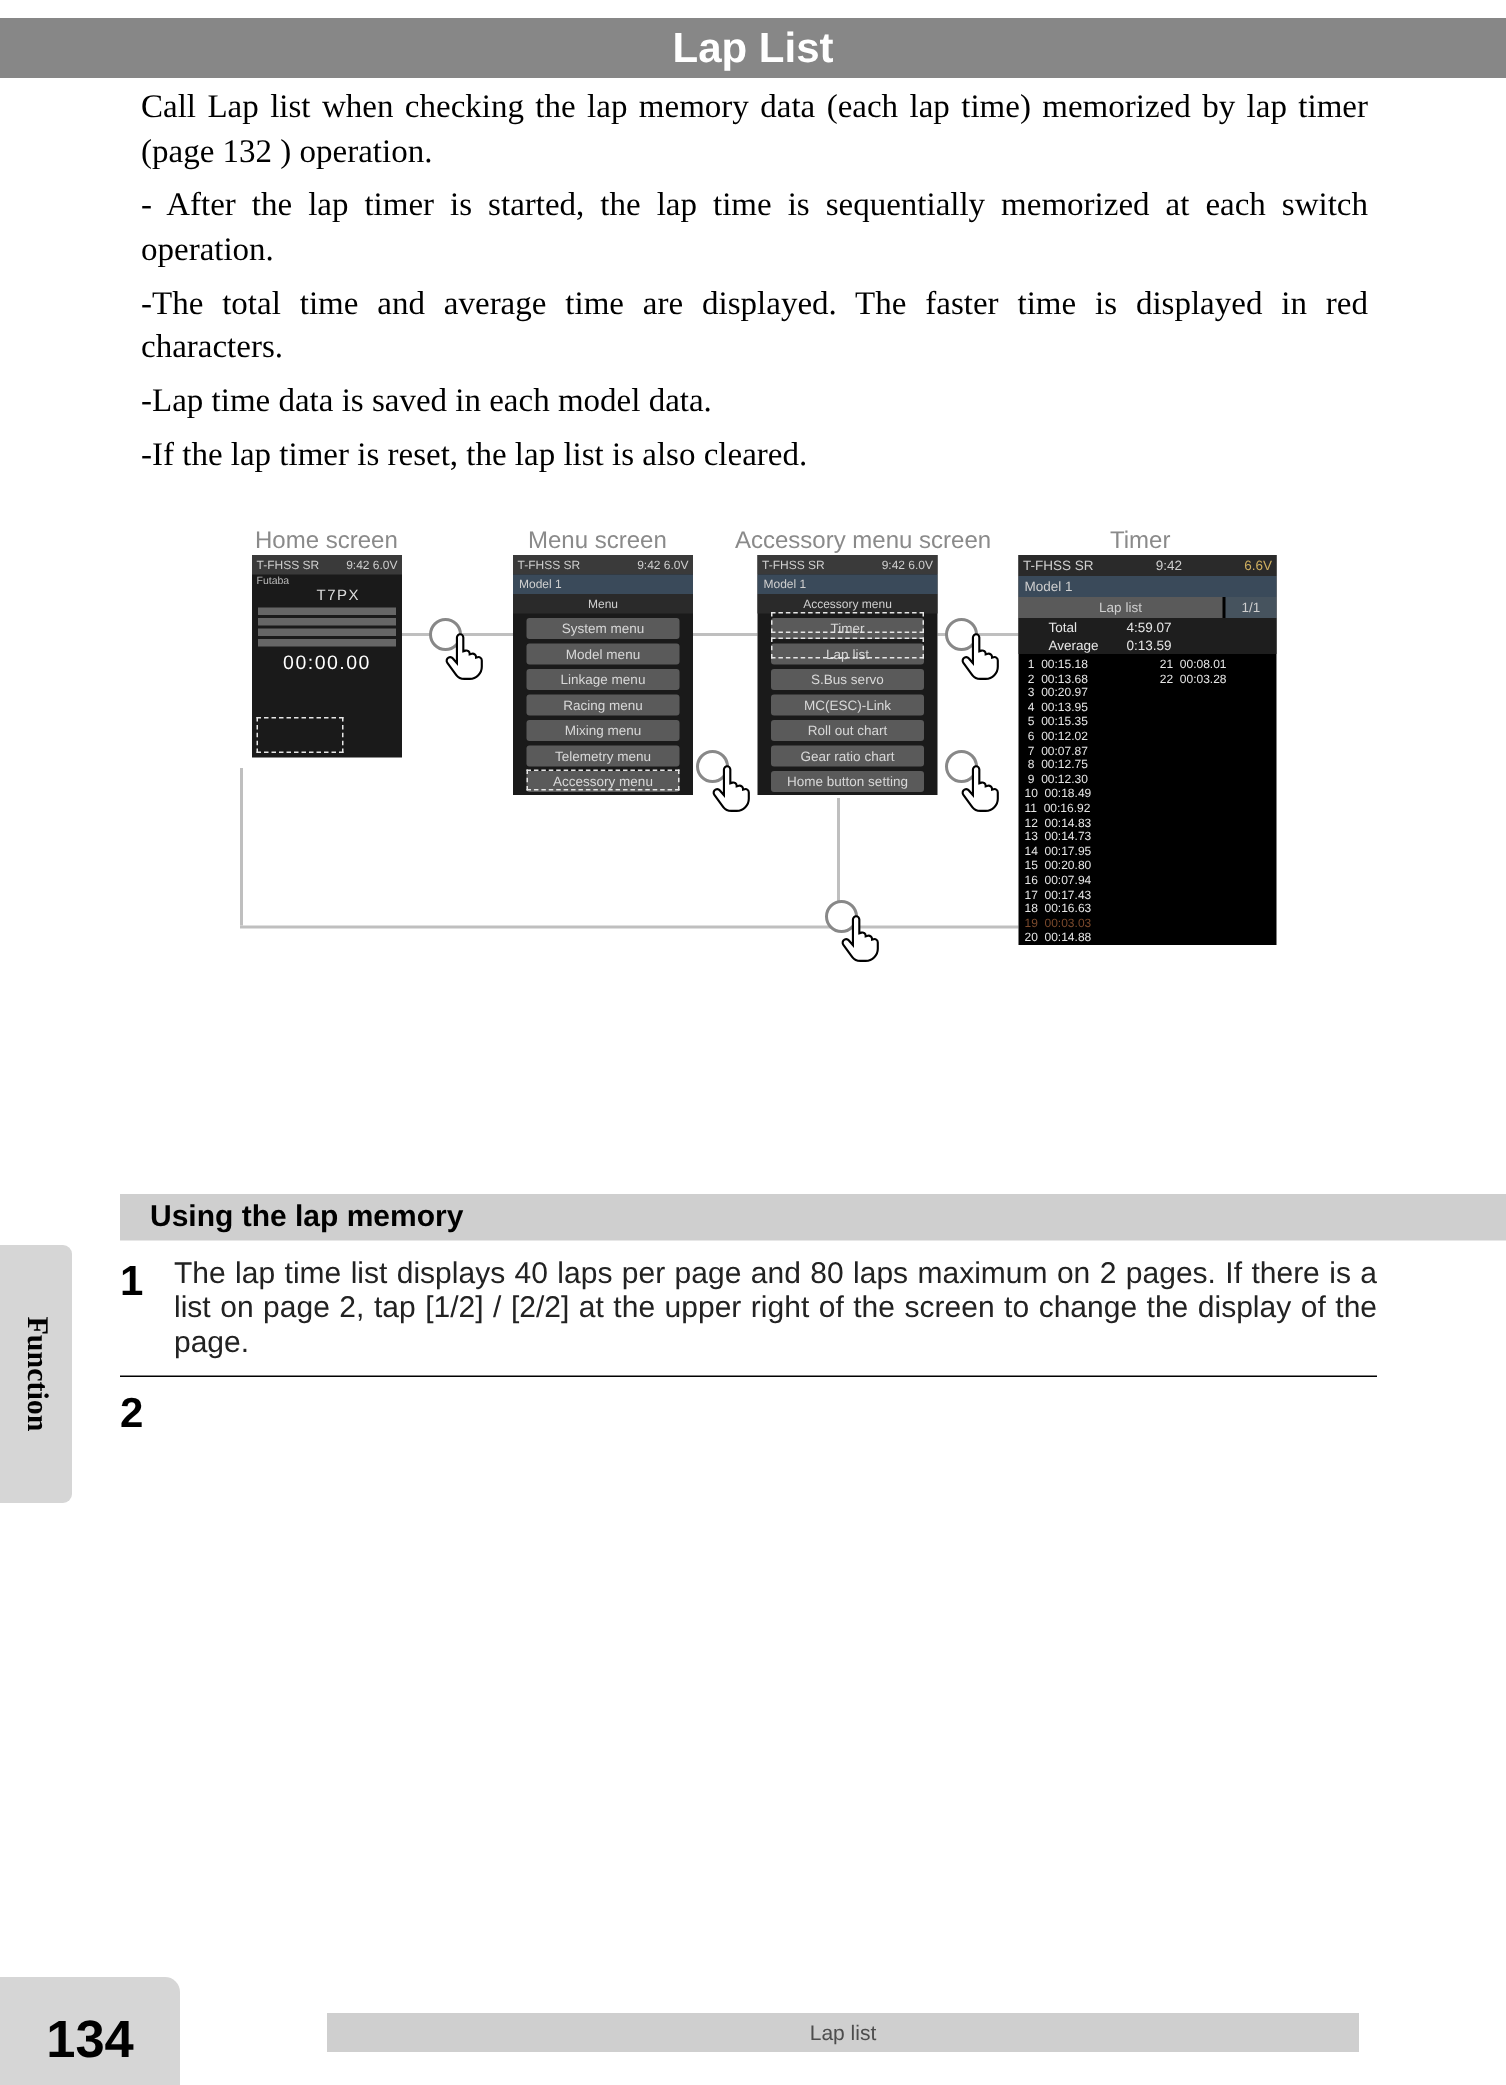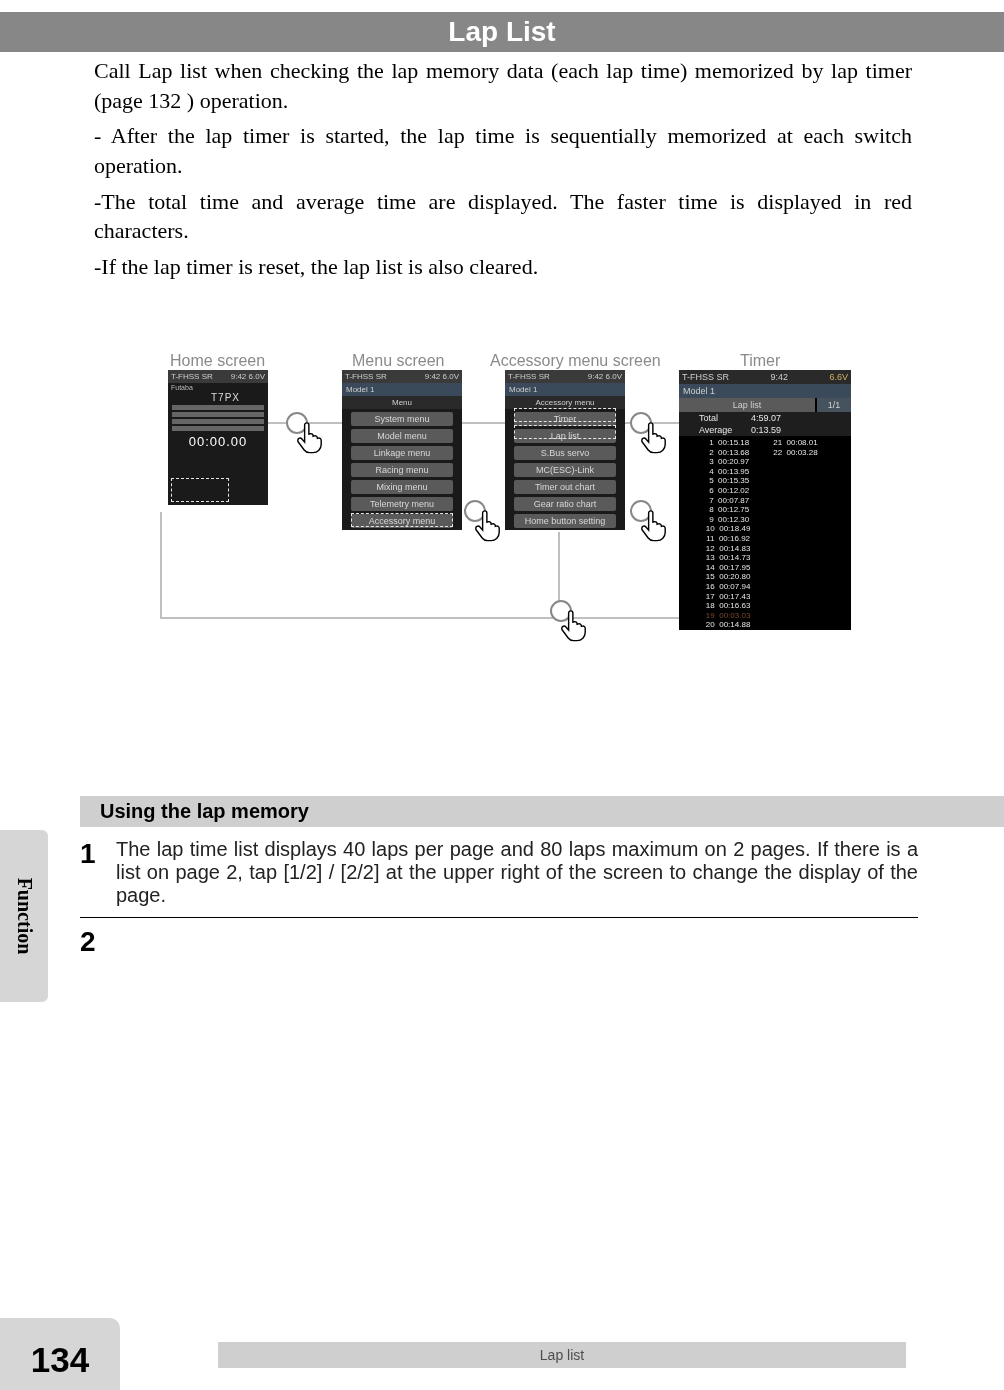--- a/index.html
+++ b/index.html
@@ -54,20 +54,21 @@
 <div class="page">
 
   <div class="titlebar">
     <span>Lap List</span>
   </div>
 
   <div class="content">
     <p>Call Lap list when checking the lap memory data (each lap time) memorized by lap timer (page 132 ) operation.</p>
     <p>- After the lap timer is started, the lap time is sequentially memorized at each switch operation.</p>
     <p>-The total time and average time are displayed. The faster time is displayed in red characters.</p>
+    <p>-Lap time data is saved in each model data.</p>
     <p>-If the lap timer is reset, the lap list is also cleared.</p>
   </div>
 
   <div class="diagram">
     <div class="d-label" style="left:40px; top:0;">Home screen</div>
     <div class="d-label" style="left:222px; top:0;">Menu screen</div>
     <div class="d-label" style="left:360px; top:0;">Accessory menu screen</div>
     <div class="d-label" style="left:610px; top:0;">Timer</div>
 
     <div class="conn" style="left:138px; top:70px; width:74px; height:2px;"></div>
@@ -117,21 +118,21 @@
         <span>T-FHSS SR</span>
         <span>9:42  6.0V</span>
       </div>
       <div style="background:#3a4a5a; font-size:8px; padding:2px 4px;">Model 1</div>
       <div style="font-size:8px; padding:2px 4px; background:#2a2a2a; text-align:center;">Accessory menu</div>
       <div id="acc-items">
           <div class="rowbtn">Timer</div>
           <div class="rowbtn">Lap list</div>
           <div class="rowbtn">S.Bus servo</div>
           <div class="rowbtn">MC(ESC)-Link</div>
-          <div class="rowbtn">Timer out chart</div>
+          <div class="rowbtn">Roll out chart</div>
           <div class="rowbtn">Gear ratio chart</div>
           <div class="rowbtn">Home button setting</div>
         </div>
       <div class="dash" style="left:9px; top:38px; width:102px; height:14px;"></div>
       <div class="dash" style="left:9px; top:55px; width:102px; height:14px;"></div>
     </div>
 
     <div class="screen timer-screen">
       <div class="hdr">
         <span>T-FHSS SR</span>
@@ -145,21 +146,21 @@
       </div>
       <div class="stat">
         <span>Total</span>
         <span>4:59.07</span>
       </div>
       <div class="stat">
         <span>Average</span>
         <span>0:13.59</span>
       </div>
       <div class="laps">
-        <div class="col" id="laps-c1" style="width:55%;align-items:center;">
+        <div class="col" id="laps-c1" style="width:55%;">
             <div class="lap"> 1  00:15.18</div>
             <div class="lap"> 2  00:13.68</div>
             <div class="lap"> 3  00:20.97</div>
             <div class="lap"> 4  00:13.95</div>
             <div class="lap"> 5  00:15.35</div>
             <div class="lap"> 6  00:12.02</div>
             <div class="lap"> 7  00:07.87</div>
             <div class="lap"> 8  00:12.75</div>
             <div class="lap"> 9  00:12.30</div>
             <div class="lap">10  00:18.49</div>

